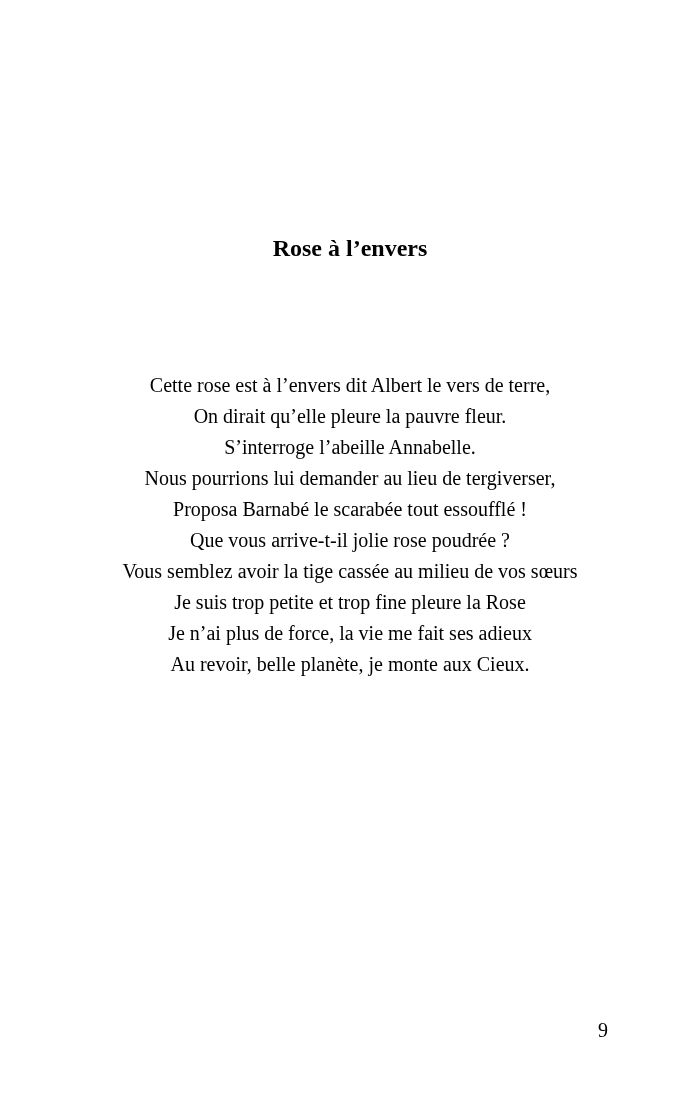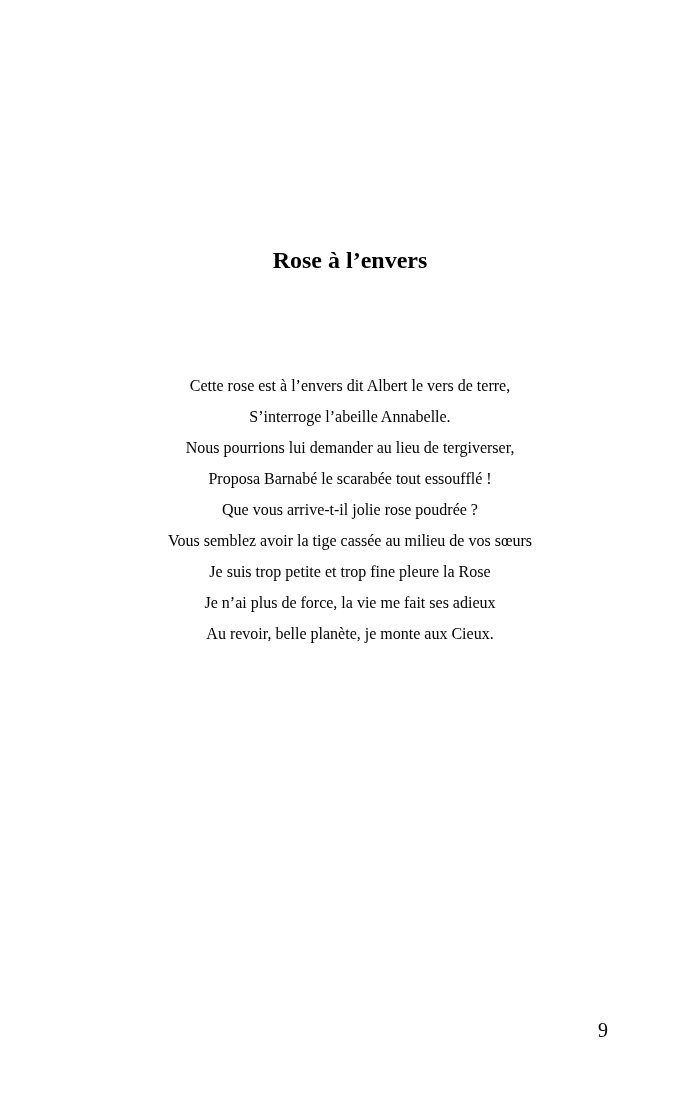--- a/index.html
+++ b/index.html
@@ -18,58 +18,59 @@
     .page {
       position: absolute;
       left: 0; top: 0;
       width: 700px;
       height: 1110px;
     }
     .title {
       position: absolute;
       left: 0;
       width: 700px;
-      top: 244px;
+      top: 232px;
       text-align: center;
       font-weight: bold;
       font-size: 24px;
       line-height: 32px;
       margin: 0;
     }
     .poem {
       position: absolute;
       left: 80px;
       width: 540px;
       top: 370px;
       margin: 0;
       padding: 0;
       list-style: none;
       text-align: center;
     }
     .poem .line {
-      font-size: 16px;
+      font-size: 20px;
       line-height: 31px;
       white-space: nowrap;
     }
     .page-number {
       position: absolute;
       left: 598px;
       top: 1017px;
       font-size: 20px;
       line-height: 26px;
     }
   </style>
 </head>
 <body>
 
 <div class="page">
   <h1 class="title">Rose à l’envers</h1>
 
   <ul class="poem">
     <li class="line">Cette rose est à l’envers dit Albert le vers de terre,</li>
+    <li class="line">On dirait qu’elle pleure la pauvre fleur.</li>
     <li class="line">S’interroge l’abeille Annabelle.</li>
     <li class="line">Nous pourrions lui demander au lieu de tergiverser,</li>
     <li class="line">Proposa Barnabé le scarabée tout essoufflé !</li>
     <li class="line">Que vous arrive-t-il jolie rose poudrée ?</li>
     <li class="line">Vous semblez avoir la tige cassée au milieu de vos sœurs</li>
     <li class="line">Je suis trop petite et trop fine pleure la Rose</li>
     <li class="line">Je n’ai plus de force, la vie me fait ses adieux</li>
     <li class="line">Au revoir, belle planète, je monte aux Cieux.</li>
   </ul>
 

